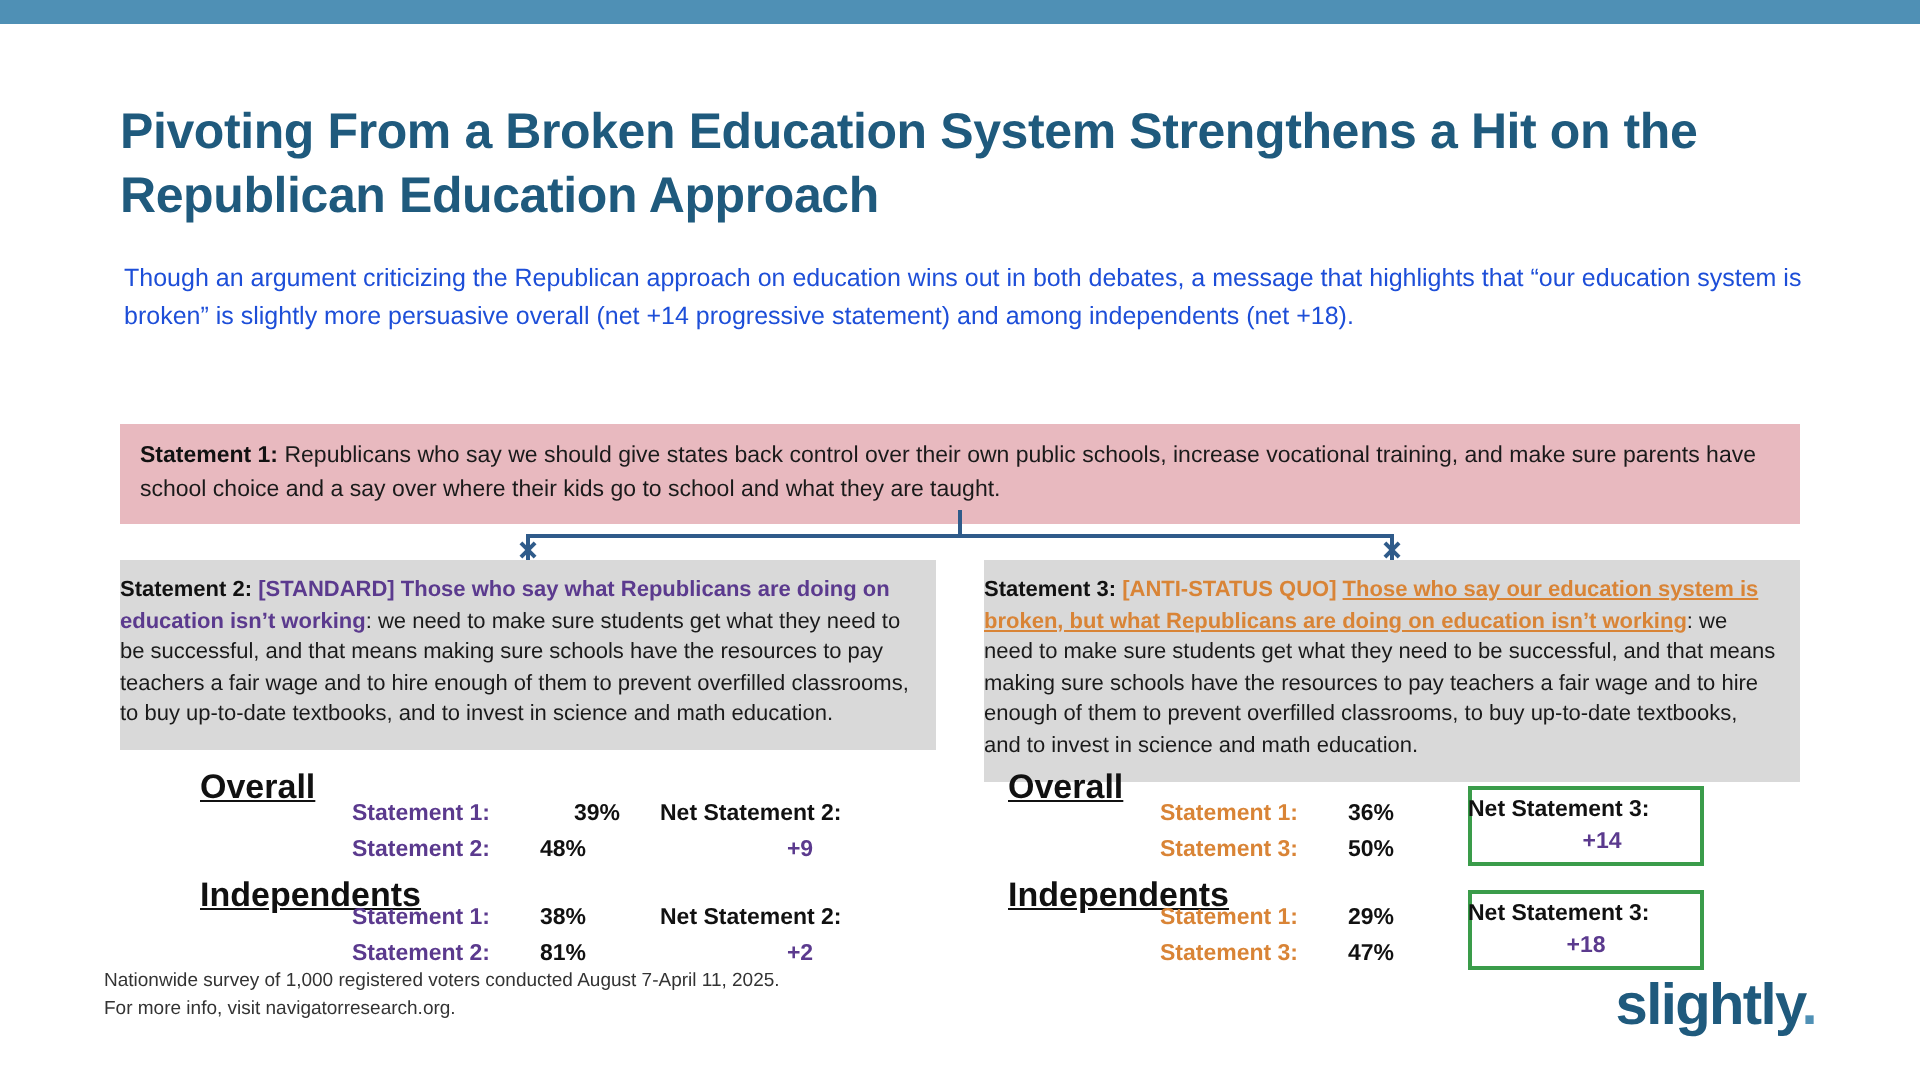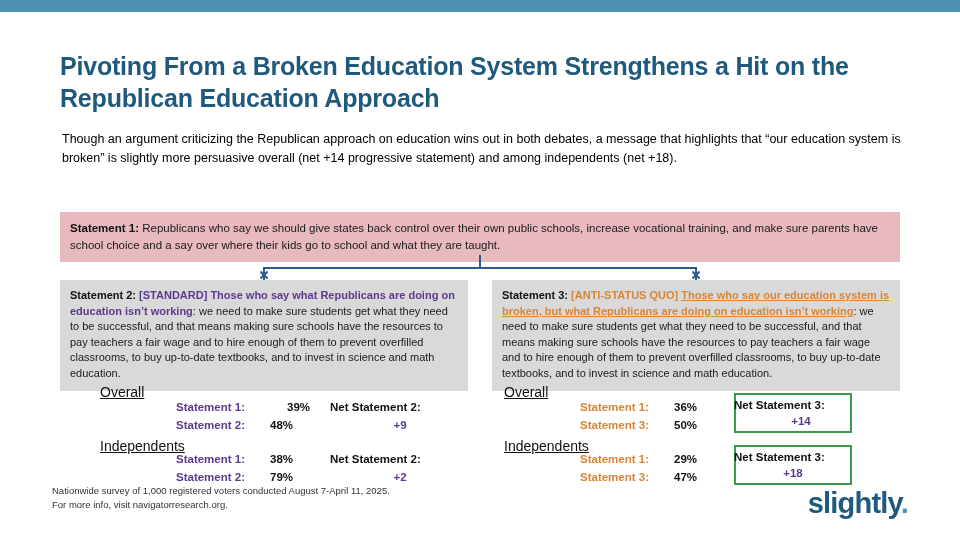--- a/index.html
+++ b/index.html
@@ -37,21 +37,21 @@
     color: #1f5a7d;
     line-height: 1.28;
     letter-spacing: -0.2px;
   }
   .subtitle {
     position: absolute;
     left: 62px;
     top: 118px;
     width: 850px;
     font-size: 12.5px;
-    color: #000000;
+    color: #1d4ed8;
     line-height: 1.5;
   }
   .question {
     position: absolute;
     left: 62px;
     top: 176px;
     font-size: 12.5px;
     font-weight: bold;
     color: #111111;
   }
@@ -75,44 +75,44 @@
   .conn {
     position: absolute;
     background: #2f5b8a;
   }
 
   
   .stmt-box {
     position: absolute;
     top: 268px;
     background: #d9d9d9;
-    padding: 8px 10px 9px 10px;
+    padding: 8px 10px 9px 0;
     box-sizing: border-box;
     font-size: 11px;
     line-height: 1.42;
     color: #1a1a1a;
   }
   .stmt2 { left: 60px;  width: 408px; }
   .stmt3 { left: 492px; width: 408px; }
 
   .lbl-bold-purple { font-weight: bold; color: #5b3a8e; }
   .tag-purple { font-weight: bold; color: #5b3a8e; }
   .tag-orange { font-weight: bold; color: #d98436; }
   .underline { text-decoration: underline; }
 
   
   .res {
     position: absolute;
     font-size: 11.5px;
     color: #1a1a1a;
   }
   .grouphead {
-    font-weight: normal;
+    font-weight: bold;
     text-decoration: underline;
-    font-size: 14px;
+    font-size: 17px;
     color: #111111;
     text-align: right;
   }
   .row-label {
     font-weight: bold;
     font-size: 11.5px;
   }
   .c-purple { color: #5b3a8e; }
   .c-orange { color: #d98436; }
   .val {
@@ -200,21 +200,21 @@
   <div class="res val" style="left:270px; top:407px;">48%</div>
 
   <div class="res nethead" style="left:330px; top:389px; width:140px;">Net Statement 2:</div>
   <div class="res netval" style="left:330px; top:407px; width:140px;">+9</div>
 
   <div class="res grouphead" style="left:100px; top:426px;">Independents</div>
 
   <div class="res row-label c-purple" style="left:176px; top:441px;">Statement 1:</div>
   <div class="res val" style="left:270px; top:441px;">38%</div>
   <div class="res row-label c-purple" style="left:176px; top:459px;">Statement 2:</div>
-  <div class="res val" style="left:270px; top:459px;">79%</div>
+  <div class="res val" style="left:270px; top:459px;">81%</div>
 
   <div class="res nethead" style="left:330px; top:441px; width:140px;">Net Statement 2:</div>
   <div class="res netval" style="left:330px; top:459px; width:140px;">+2</div>
 
   <div class="res grouphead" style="left:504px; top:372px;">Overall</div>
 
   <div class="res row-label c-orange" style="left:580px; top:389px;">Statement 1:</div>
   <div class="res val" style="left:674px; top:389px;">36%</div>
   <div class="res row-label c-orange" style="left:580px; top:407px;">Statement 3:</div>
   <div class="res val" style="left:674px; top:407px;">50%</div>

